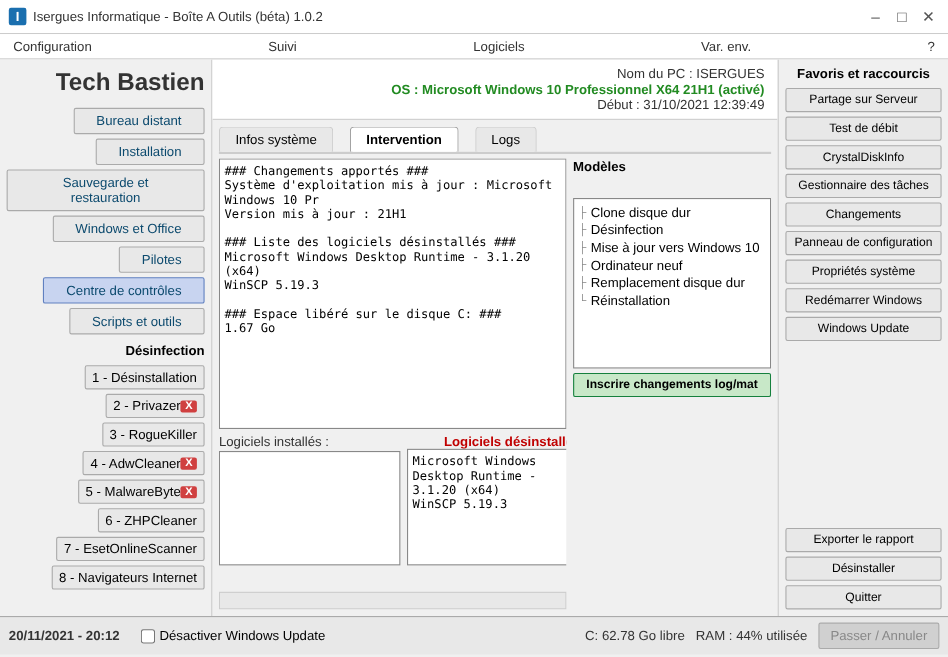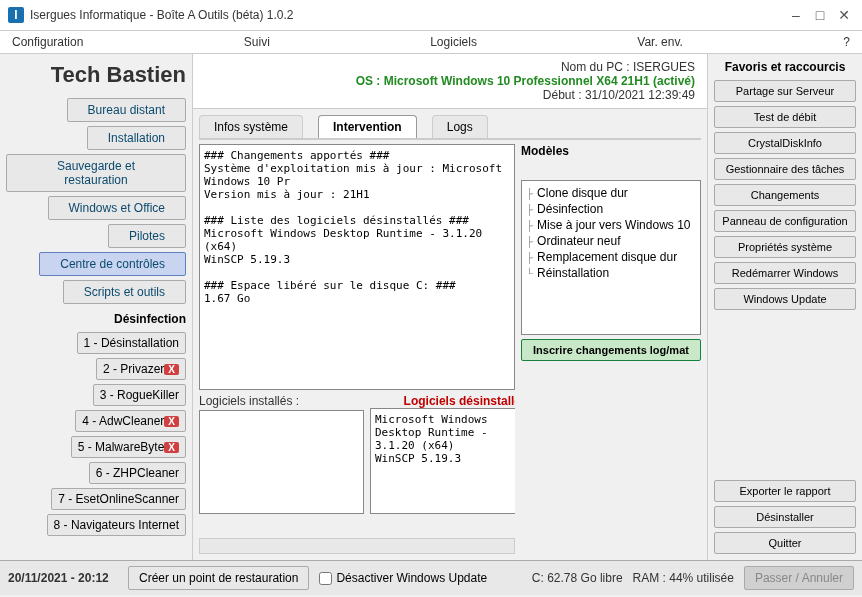--- a/index.html
+++ b/index.html
@@ -470,21 +470,20 @@
       <div class="fav-spacer"></div>
       <button class="fav-btn">Exporter le rapport</button>
       <button class="fav-btn">Désinstaller</button>
       <button class="fav-btn">Quitter</button>
     </div>
 
   </div>
 
   <div class="bottom-bar">
     <span class="bottom-date">20/11/2021 - 20:12</span>
-    <button class="restore-btn">Créer un point de restauration</button>
     <label class="checkbox-area">
       <input type="checkbox" style="">
       <span>Désactiver Windows Update</span>
     </label>
     <div class="bottom-spacer"></div>
     <span class="disk-info">C: 62.78 Go libre</span>
     <span class="ram-info">RAM : 44% utilisée</span>
     <button class="pass-btn">Passer / Annuler</button>
   </div>
 </div>

